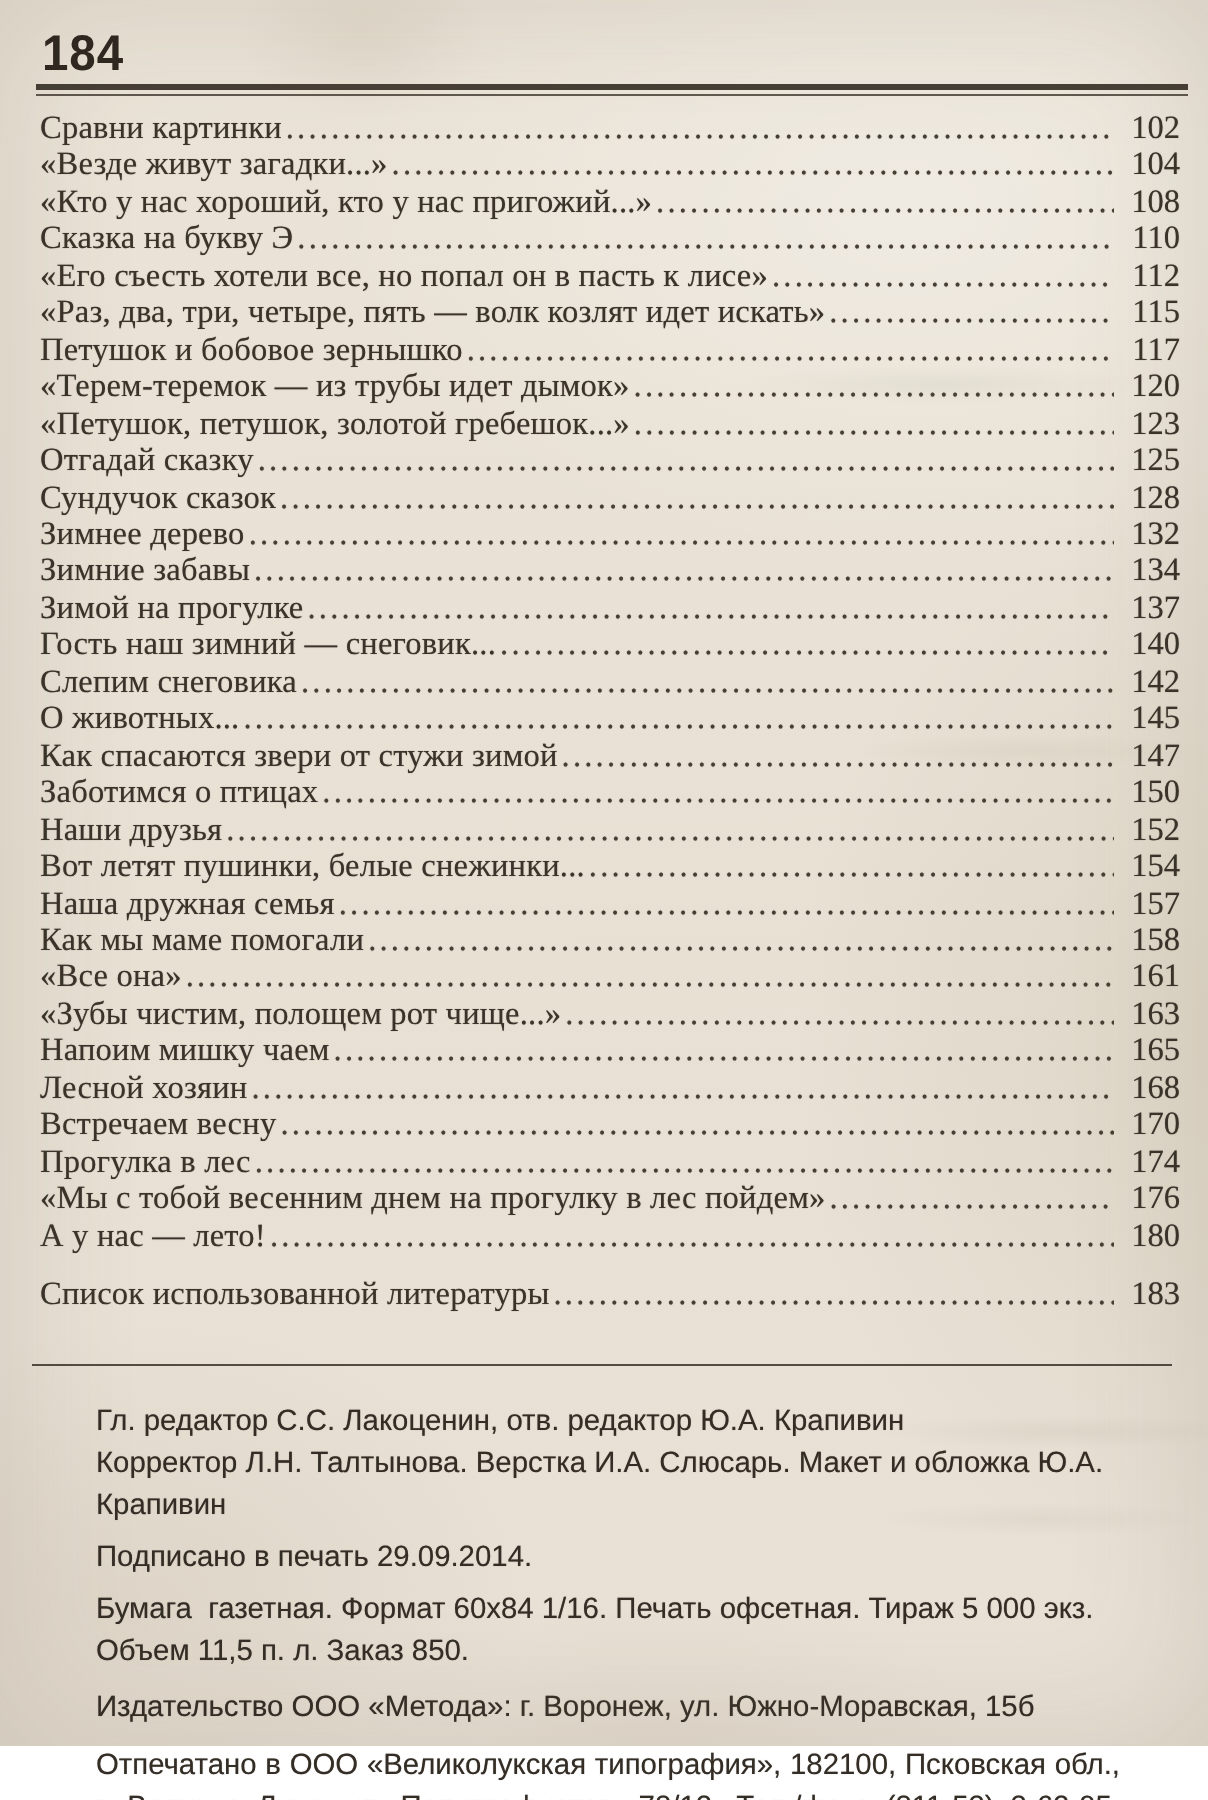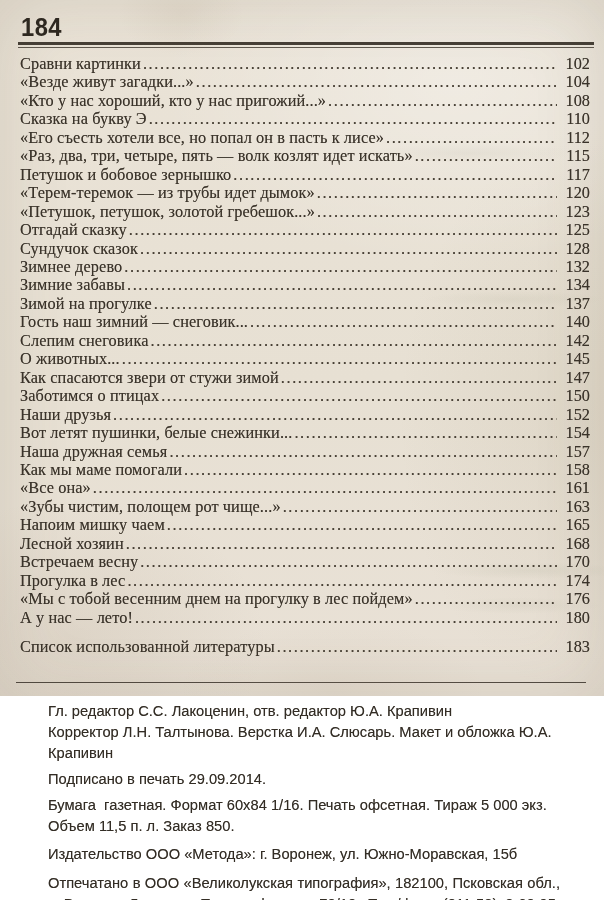--- a/index.html
+++ b/index.html
@@ -3,21 +3,21 @@
 <meta charset="utf-8">
 <style>
   html, body { margin: 0; padding: 0; }
   body {
     width: 604px; height: 900px;
     font-family: "Liberation Serif", serif;
     overflow: hidden;
   }
   .page {
     position: relative;
-    width: 604px; height: 696px;
+    width: 604px; height: 873px;
     box-sizing: border-box;
     color: #3a332a;
     background:
       radial-gradient(ellipse 420px 260px at 75% 12%, rgba(255,255,255,0.30), rgba(255,255,255,0) 70%),
       radial-gradient(ellipse 300px 220px at 12% 92%, rgba(130,110,80,0.10), rgba(130,110,80,0) 65%),
       radial-gradient(ellipse 260px 400px at 96% 60%, rgba(150,135,100,0.10), rgba(150,135,100,0) 70%),
       linear-gradient(178deg, #eae3d7 0%, #e7e0d3 55%, #e9e1d6 100%);
     box-shadow: inset 0 0 70px rgba(95,80,58,0.16);
   }
   

